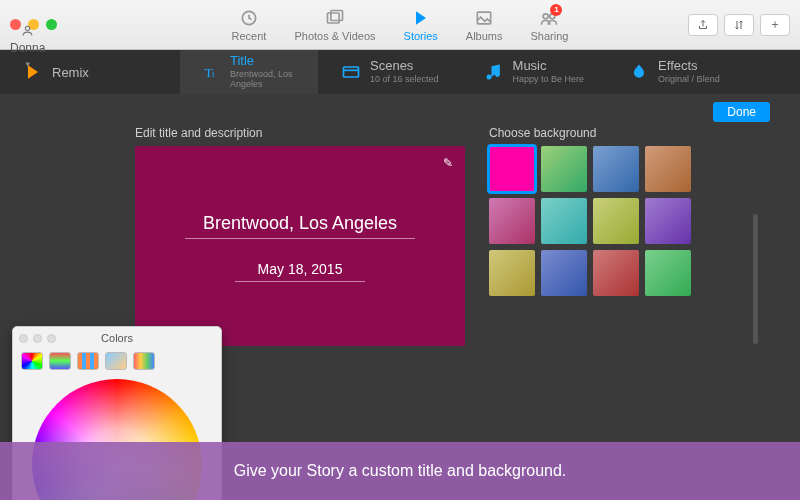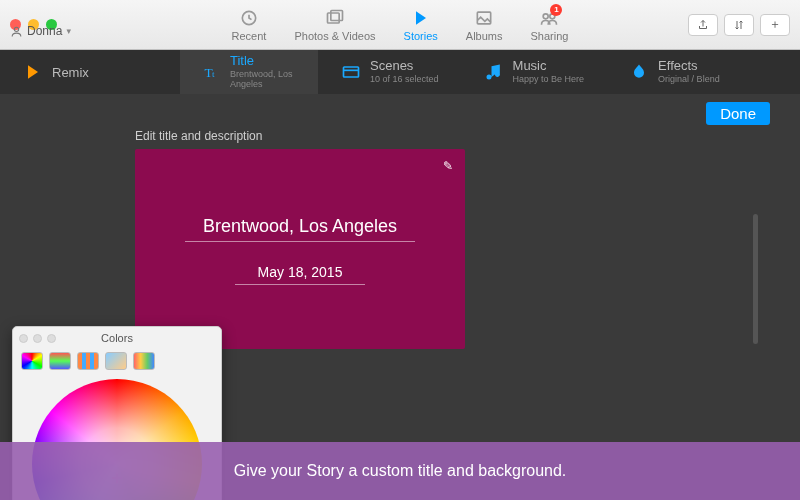--- a/index.html
+++ b/index.html
@@ -3,21 +3,21 @@
 <meta charset="utf-8">
 <style>
   * { box-sizing: border-box; margin: 0; padding: 0; }
   body { font-family: -apple-system, "Helvetica Neue", Arial, sans-serif; background: #2a2a2a; width: 800px; height: 500px; overflow: hidden; font-size: 12px; }
   
   
   .titlebar { height: 50px; background: linear-gradient(#f5f5f5,#e8e8e8); display: flex; align-items: center; border-bottom: 1px solid #c0c0c0; position: relative; }
   .traffic { display: flex; gap: 7px; padding-left: 10px; position:absolute; left:0; }
   .tl { width: 11px; height: 11px; border-radius: 50%; }
   .tl.r { background: #ff5f57; } .tl.y { background: #febc2e; } .tl.g { background: #28c840; }
-  .user { position:absolute; left:10px; top:24px; display:flex; align-items:center; gap:4px; color:#555; font-size:12px; }
+  .user { position:absolute; left:10px; top:24px; display:flex; align-items:center; gap:4px; color:#555; font-size:12px;flex-direction:column; }
   .user svg { width:13px; height:13px; }
   .user .chev { font-size:9px; color:#888; }
   
   .topnav { display:flex; gap:28px; margin:0 auto; align-items:center; }
   .topnav-item { display:flex; flex-direction:column; align-items:center; gap:2px; color:#777; font-size:11px; cursor:pointer; position:relative; }
   .topnav-item.active { color:#0099ff; }
   .topnav-item .ic { width:20px; height:20px; display:flex; align-items:center; justify-content:center; }
   .nbadge { position:absolute; top:-4px; right:6px; width:12px; height:12px; border-radius:50%; background:#ff3b30; color:#fff; font-size:8px; display:flex; align-items:center; justify-content:center; font-weight:bold; }
   
   .tb-right { position:absolute; right:10px; display:flex; gap:6px; }
@@ -29,21 +29,21 @@
   .tab.remix { width:180px; }
   .tab.title { background:#3f3f3f; width:138px; }
   .tab .tcol { display:flex; flex-direction:column; line-height:1.15; }
   .tab .tlabel { font-size:13px; }
   .tab .tsub { font-size:9px; color:#888; }
   .tab.title .tlabel { color:#1aa8ff; }
   
   
   .content { position:relative; background:#3a3a3a; height:406px; }
   .donebar { display:flex; justify-content:flex-end; padding:8px 30px 4px; }
-  .donebtn { background:#0099ff; color:#fff; border:none; border-radius:3px; padding:3px 14px; font-size:15px; cursor:pointer; }
+  .donebtn { background:#0099ff; color:#fff; border:none; border-radius:3px; padding:3px 14px; font-size:12px; cursor:pointer; }
   
   .main { display:flex; gap:24px; padding:0 32px 0 135px; }
   
   .editcol { width:330px; }
   .editlabel { color:#cfcfcf; font-size:12px; margin-bottom:6px; }
   .titlecard { width:330px; height:200px; background:#8c0b4f; border-radius:2px; position:relative; display:flex; flex-direction:column; align-items:center; justify-content:center; gap:20px; padding:14px 30px; }
   .pencil { position:absolute; top:10px; right:12px; color:#fff; font-size:12px; }
   .ti { color:#fff; font-size:18px; font-weight:300; border-bottom:1px solid rgba(255,255,255,0.5); padding:2px 6px 4px; min-width:230px; text-align:center; }
   .ti.date { font-size:14px; min-width:130px; }
   
@@ -238,20 +238,37 @@
   <div class="main">
     <div class="editcol">
       <div class="editlabel">Edit title and description</div>
       <div class="titlecard">
         <span class="pencil">✎</span>
         <div class="ti">Brentwood, Los Angeles</div>
         <div class="ti date">May 18, 2015</div>
       </div>
     </div>
 
+    <div class="bgcol">
+      <div class="editlabel">Choose background</div>
+      <div class="bggrid">
+        <div class="thumb sel"></div>
+        <div class="thumb p1"></div>
+        <div class="thumb p2"></div>
+        <div class="thumb p3"></div>
+        <div class="thumb p4"></div>
+        <div class="thumb p5"></div>
+        <div class="thumb p6"></div>
+        <div class="thumb p7"></div>
+        <div class="thumb p8"></div>
+        <div class="thumb p9"></div>
+        <div class="thumb p10"></div>
+        <div class="thumb p11"></div>
+      </div>
+    </div>
   </div>
   <div class="scrollbar"></div>
 
   <div class="colorpicker">
     <div class="cp-head">
       <div class="cp-traffic">
         <div class="d"></div>
         <div class="d"></div>
         <div class="d"></div>
       </div>

